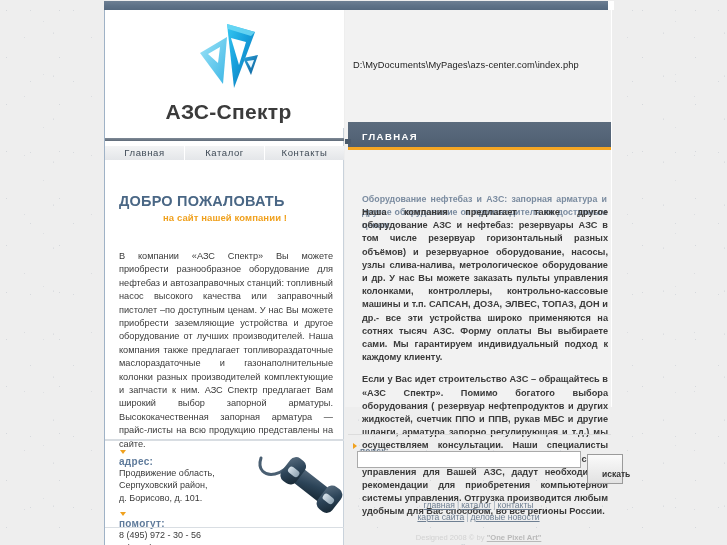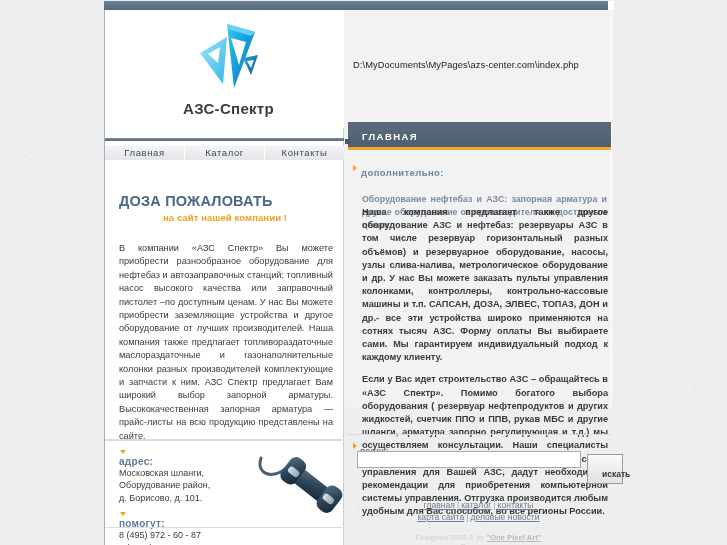--- a/index.html
+++ b/index.html
@@ -58,21 +58,21 @@
     position:absolute; left:0; top:0; width:239px; height:118px;
     background:#ffffff;
   }
   .logo-mark{
     position:absolute; left:78px; top:8px; width:92px; height:78px;
   }
   .logo-caption{
     position:absolute; left:0; top:90px; width:239px;
     text-align:center;
     font-family:"Liberation Sans", sans-serif;
-    font-size:15px; font-weight:bold; letter-spacing:.3px;
+    font-size:21px; font-weight:bold; letter-spacing:.3px;
     color:#3b3b3b;
     padding-left:8px;
   }
 
   
   .nav-wrap{
     position:absolute; left:0px; top:128px; width:239px; height:22px;
   }
   .nav-rule{
     position:absolute; left:0; top:0; width:239px; height:3px;
@@ -106,21 +106,21 @@
   }
   .welcome h1{
     margin:0; font-size:14.5px; font-weight:bold;
     color:#4a6785; letter-spacing:.2px;
   }
   .welcome .sub{
     margin-top:3px;
     font-size:9.5px; font-weight:bold; color:#f0a11e; letter-spacing:.1px;text-align:center;
   }
   .left-body{
-    position:absolute; left:14px; top:232px; width:214px;
+    position:absolute; left:14px; top:240px; width:214px;
     font-size:9.2px; line-height:13.4px; color:#3a3a3a;
     text-align:justify;
   }
 
   
   .addr-sep{
     position:absolute; left:0; top:429px; width:239px; height:2px;
     background:#d8dde2;
   }
   .contact-block{
@@ -293,42 +293,42 @@
       <div class="nav-arrow" style="left:114px"></div>
       <div class="nav-arrow" style="left:194px"></div>
       <div class="nav">
         <div class="nav-item">Главная</div>
         <div class="nav-item">Каталог</div>
         <div class="nav-item">Контакты</div>
       </div>
     </div>
 
     <div class="welcome">
-      <h1>ДОЗА ПОЖАЛОВАТЬ</h1>
+      <h1>ДОБРО ПОЖАЛОВАТЬ</h1>
       <div class="sub">на сайт нашей компании !</div>
     </div>
 
     <div class="left-body">В компании  «АЗС Спектр» Вы можете приобрести разнообразное оборудование для нефтебаз   и автозаправочных станций: топливный насос высокого качества или  заправочный пистолет  –по  доступным ценам. У нас Вы можете приобрести        заземляющие устройства и другое оборудование от              лучших производителей. Наша компания также предлагает топливораздаточные   маслораздаточные и газонаполнительные колонки разных производителей  комплектующие и запчасти к ним. АЗС Спектр предлагает Вам широкий выбор запорной арматуры. Высококачественная запорная арматура — прайс-листы на всю продукцию представлены на сайте.</div>
 
     <div class="addr-sep"></div>
 
     <div class="contact-block">
       <div class="c-head">
         <span class="c-bullet"></span>
         <span>адрес:</span>
       </div>
-      <div class="c-line">Московская шланги,</div>
-      <div class="c-line">Оборудование район,</div>
+      <div class="c-line">Продвижение область,</div>
+      <div class="c-line">Серпуховский район,</div>
       <div class="c-line">д. Борисово, д. 101.</div>
 
       <div class="c-head phones-head">
         <span class="c-bullet"></span>
         <span>помогут:</span>
       </div>
-      <div class="c-line">8 (495) 972 - 60 - 87</div>
+      <div class="c-line">8 (495) 972 - 30 - 56</div>
       <div class="c-line">8 (4967) 72 - 68 - 54</div>
     </div>
 
     <div class="divider-h" style="top:517px"></div>
 
     <div class="phone-img">
       <svg width="92" height="100" viewBox="0 0 92 100">
         <defs>
           <linearGradient id="hs" x1="0" y1="0" x2="1" y2="1">
             <stop offset="0%" stop-color="#5d7183"></stop>
@@ -355,24 +355,20 @@
 
   <div class="col-right">
 
     <div class="path">D:\MyDocuments\MyPages\azs-center.com\index.php</div>
 
     <div class="sec-head">
       <div class="sec-head-tab"></div>
       <span>ГЛАВНАЯ</span>
     </div>
 
-    <div class="sub-head">
-      <span class="bullet"></span>
-      <span class="txt">дополнительно:</span>
-    </div>
 
     <div class="lead">Оборудование нефтебаз и АЗС: запорная арматура и другое оборудование от производителя по доступным ценам</div>
 
     <div class="right-body">
       <p>Наша компания предлагает также другое   оборудование АЗС и нефтебаз:       резервуары АЗС    в том числе            резервуар горизонтальный разных объёмов) и резервуарное оборудование, насосы,   узлы слива-налива,   метрологическое оборудование и др. У нас Вы можете заказать пульты управления колонками, контроллеры, контрольно-кассовые машины и т.п. САПСАН, ДОЗА, ЭЛВЕС,  ТОПАЗ, ДОН и др.- все эти устройства широко применяются на сотнях тысяч АЗС. Форму оплаты Вы выбираете сами. Мы гарантируем индивидуальный подход к каждому клиенту.</p>
       <p>Если у Вас идет   строительство АЗС   – обращайтесь в «АЗС Спектр». Помимо богатого выбора оборудования (   резервуар нефтепродуктов и других жидкостей,     счетчик ППО и ППВ, рукав МБС и другие шланги,  арматура запорно регулирующая и т.д.) мы осуществляем        консультации. Наши специалисты помогут выбрать Вам оптимальную систему       управления для Вашей АЗС, дадут необходимые рекомендации для приобретения компьютерной системы управления. Отгрузка производится любым удобным для Вас          способом, во все регионы России.</p>
     </div>
 
     <div class="search-sep"></div>
 

